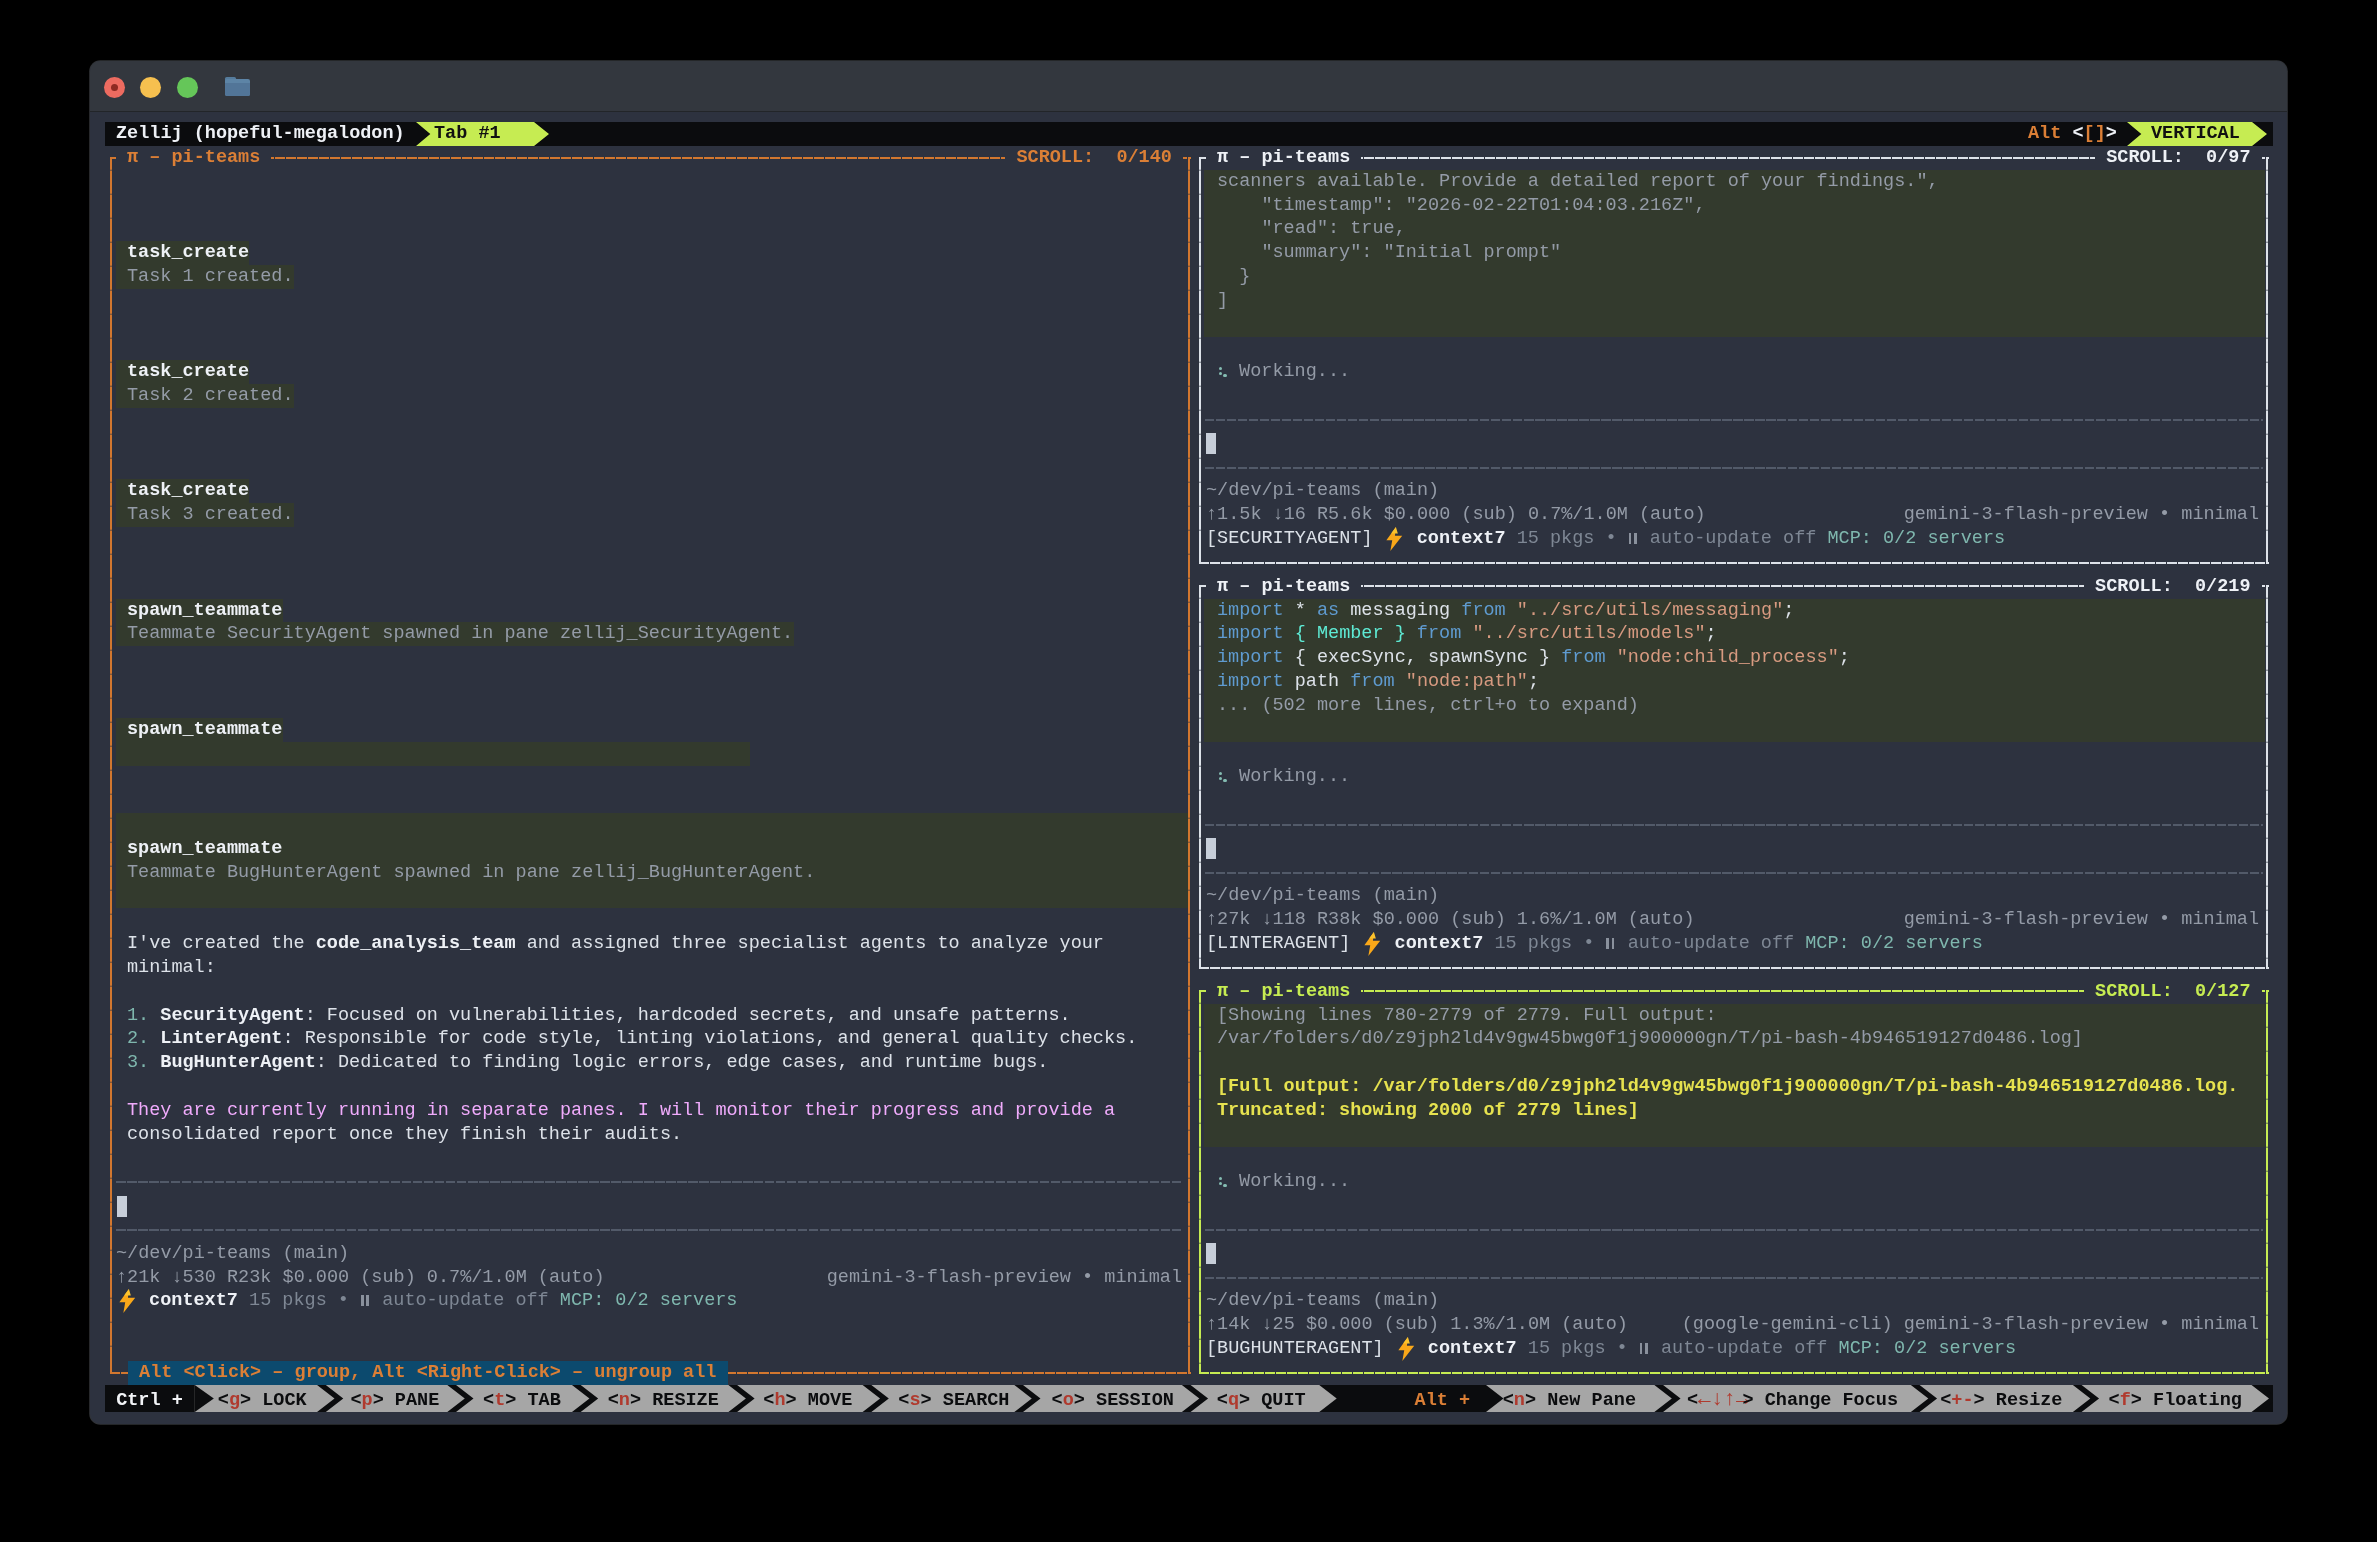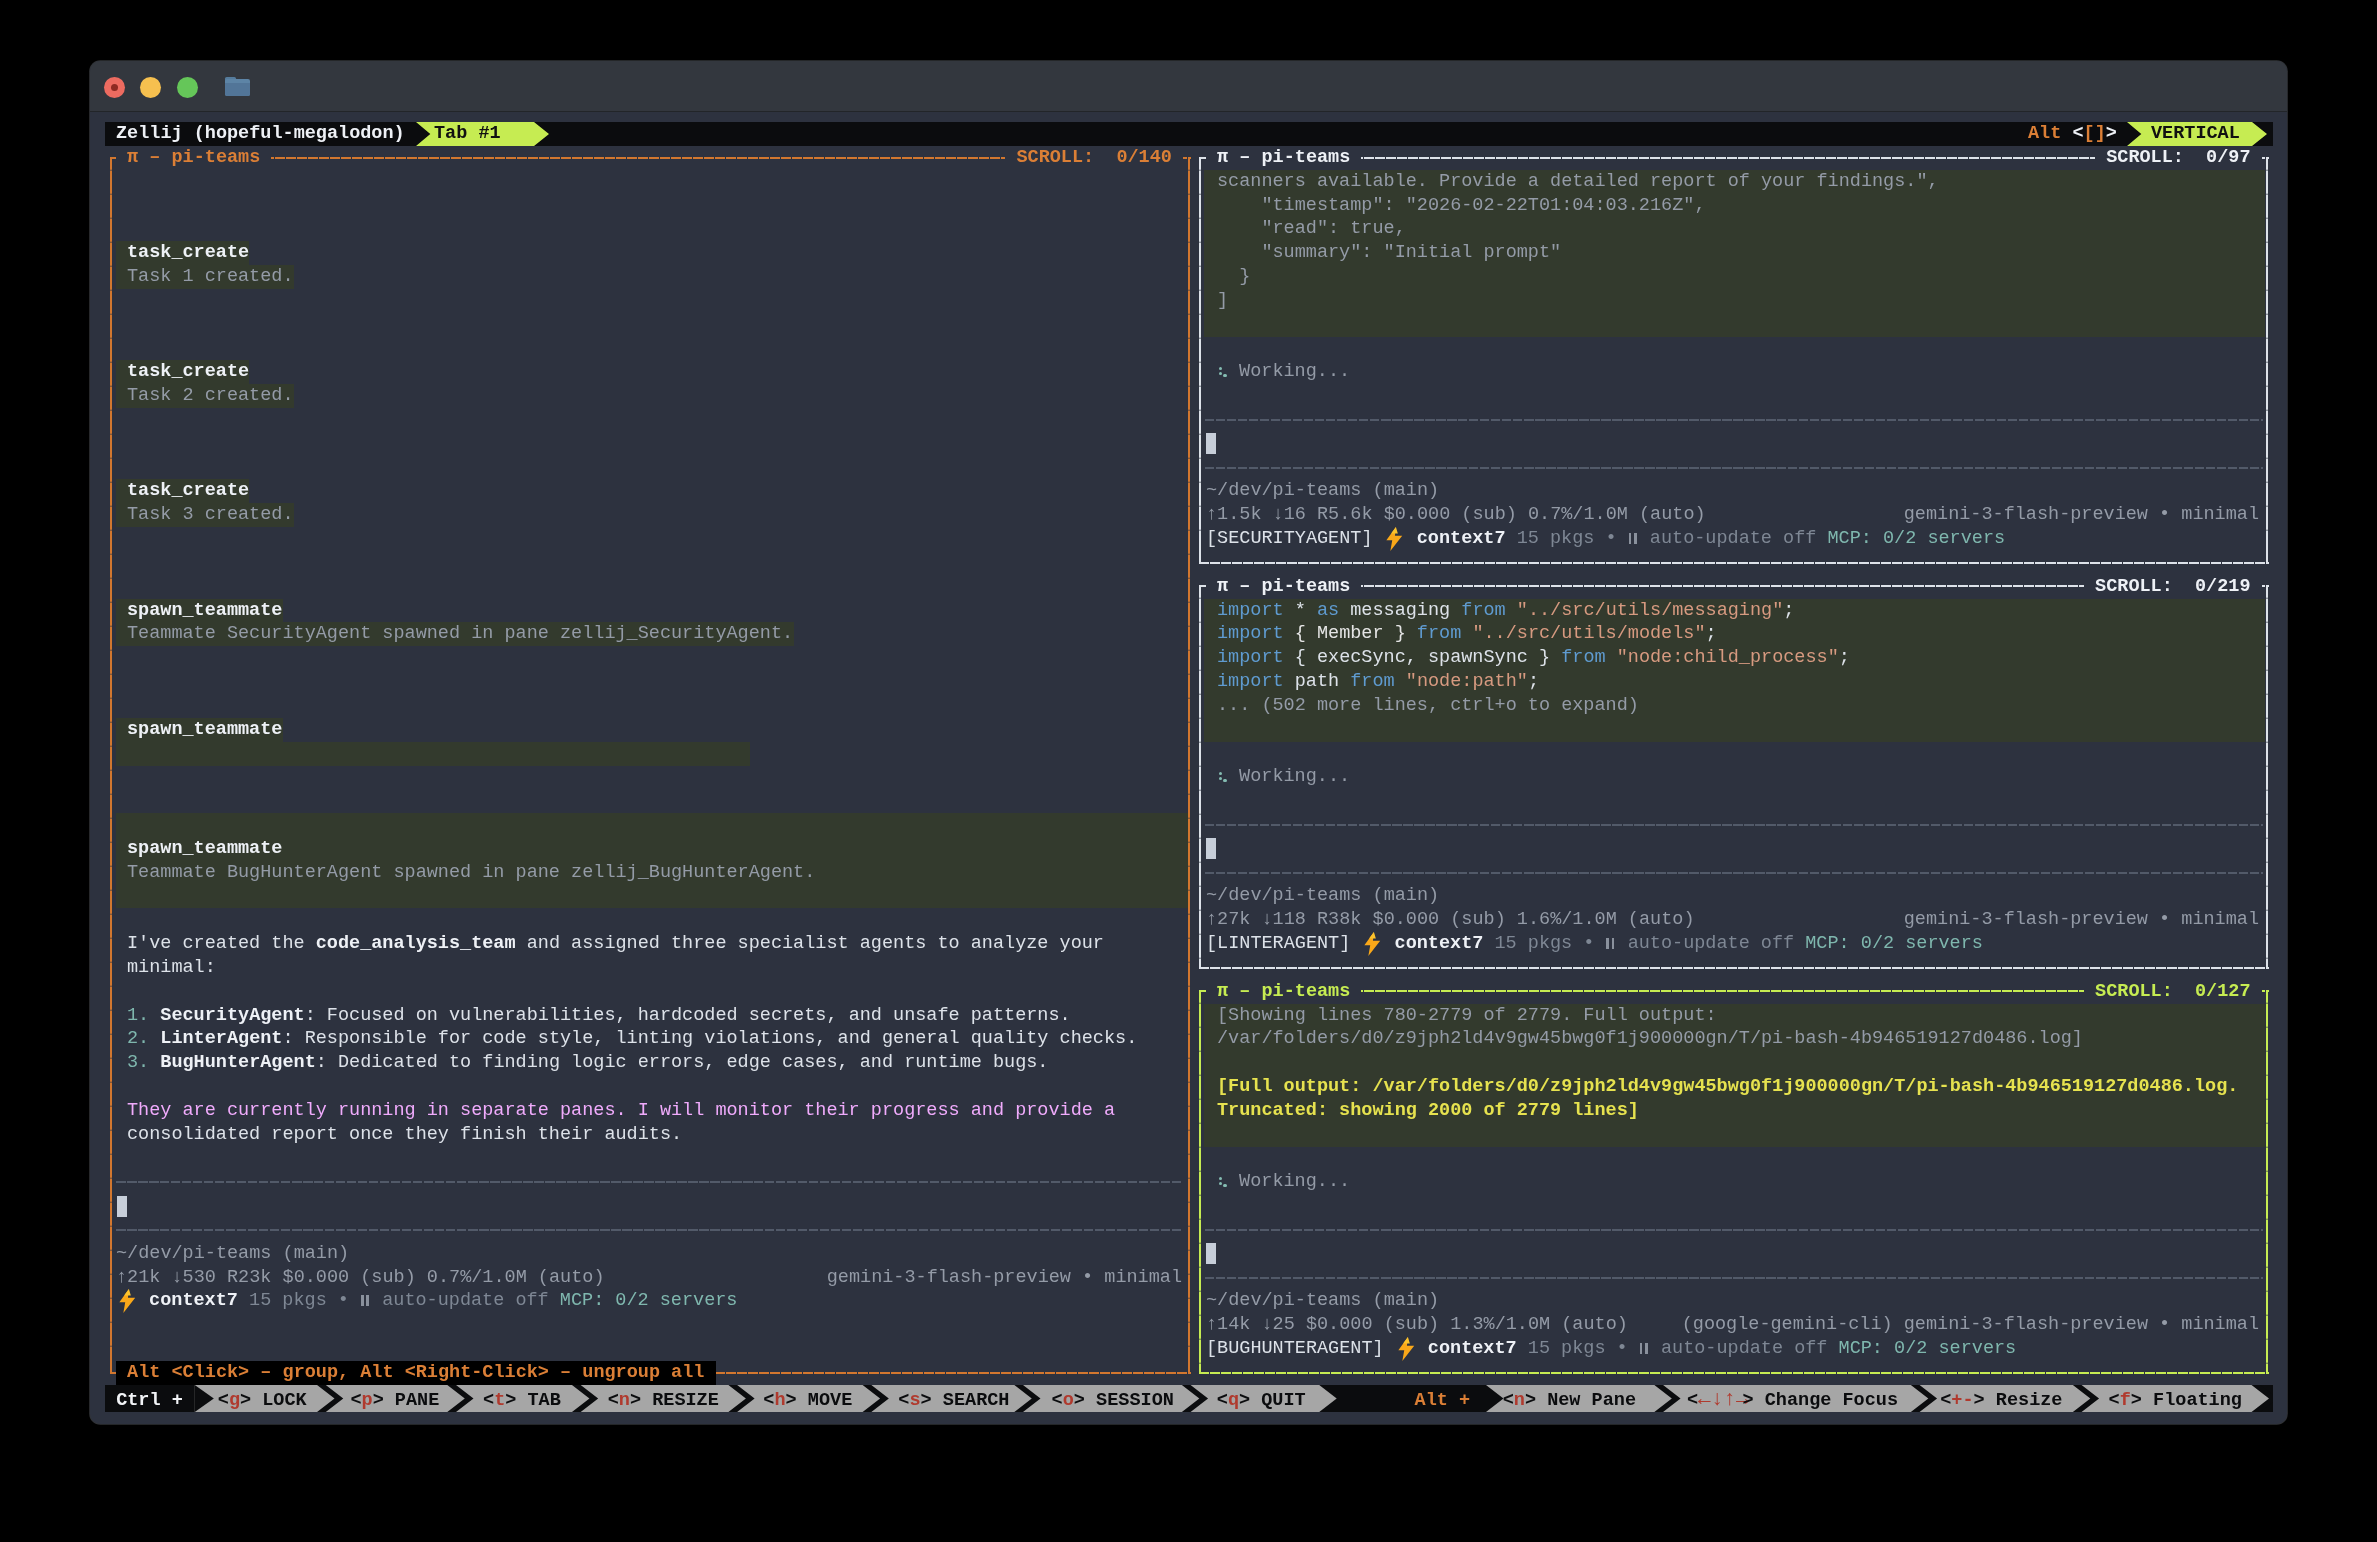--- a/index.html
+++ b/index.html
@@ -40,21 +40,21 @@
 <div style="position:absolute;left:1109px;top:929px;width:2.4px;height:384px;background:repeating-linear-gradient(180deg,#c6ec52 0 23px,#c6ec5259 23px 24px);background-position:0 -10.3px"></div>
 <div style="position:absolute;left:2176px;top:929px;width:2.4px;height:384px;background:repeating-linear-gradient(180deg,#c6ec52 0 23px,#c6ec5259 23px 24px);background-position:0 -10.3px"></div>
 <div style="position:absolute;left:26px;top:85px;height:24px;line-height:24px;white-space:pre;background:#2d323f;"><span style="color:#db7f36;font-weight:bold">&nbsp;π&nbsp;–&nbsp;pi-teams&nbsp;</span></div>
 <div style="position:absolute;right:1104px;top:85px;height:24px;line-height:24px;white-space:pre;background:#2d323f;"><span style="color:#db7f36;font-weight:bold">&nbsp;SCROLL:&nbsp;&nbsp;0/140&nbsp;</span></div>
 <div style="position:absolute;left:1116px;top:85px;height:24px;line-height:24px;white-space:pre;background:#2d323f;"><span style="color:#eef1f6;font-weight:bold">&nbsp;π&nbsp;–&nbsp;pi-teams&nbsp;</span></div>
 <div style="position:absolute;right:25.4px;top:85px;height:24px;line-height:24px;white-space:pre;background:#2d323f;"><span style="color:#eef1f6;font-weight:bold">&nbsp;SCROLL:&nbsp;&nbsp;0/97&nbsp;</span></div>
 <div style="position:absolute;left:1116px;top:514px;height:24px;line-height:24px;white-space:pre;background:#2d323f;"><span style="color:#eef1f6;font-weight:bold">&nbsp;π&nbsp;–&nbsp;pi-teams&nbsp;</span></div>
 <div style="position:absolute;right:25.4px;top:514px;height:24px;line-height:24px;white-space:pre;background:#2d323f;"><span style="color:#eef1f6;font-weight:bold">&nbsp;SCROLL:&nbsp;&nbsp;0/219&nbsp;</span></div>
 <div style="position:absolute;left:1116px;top:919px;height:24px;line-height:24px;white-space:pre;background:#2d323f;"><span style="color:#c6ec52;font-weight:bold">&nbsp;π&nbsp;–&nbsp;pi-teams&nbsp;</span></div>
 <div style="position:absolute;right:25.4px;top:919px;height:24px;line-height:24px;white-space:pre;background:#2d323f;"><span style="color:#c6ec52;font-weight:bold">&nbsp;SCROLL:&nbsp;&nbsp;0/127&nbsp;</span></div>
-<div style="position:absolute;left:26px;top:1300px;height:24px;line-height:24px;white-space:pre;background:#000000;"><span style="color:#db7f36;font-weight:bold">&nbsp;Alt&nbsp;&lt;Click&gt;&nbsp;–&nbsp;group,&nbsp;Alt&nbsp;&lt;Right-Click&gt;&nbsp;–&nbsp;ungroup&nbsp;all&nbsp;</span></div>
+<div style="position:absolute;left:38px;top:1300px;height:24px;line-height:24px;white-space:pre;background:#0c4a6e;"><span style="color:#db7f36;font-weight:bold">&nbsp;Alt&nbsp;&lt;Click&gt;&nbsp;–&nbsp;group,&nbsp;Alt&nbsp;&lt;Right-Click&gt;&nbsp;–&nbsp;ungroup&nbsp;all&nbsp;</span></div>
 <div style="position:absolute;left:26px;top:180px;width:133px;height:24px;background:#333a2d"></div>
 <div style="position:absolute;left:37px;top:180px;height:24px;line-height:24px;white-space:pre;"><span style="color:#eef1f6;font-weight:bold">task_create</span></div>
 <div style="position:absolute;left:26px;top:299px;width:133px;height:24px;background:#333a2d"></div>
 <div style="position:absolute;left:37px;top:299px;height:24px;line-height:24px;white-space:pre;"><span style="color:#eef1f6;font-weight:bold">task_create</span></div>
 <div style="position:absolute;left:26px;top:418px;width:133px;height:24px;background:#333a2d"></div>
 <div style="position:absolute;left:37px;top:418px;height:24px;line-height:24px;white-space:pre;"><span style="color:#eef1f6;font-weight:bold">task_create</span></div>
 <div style="position:absolute;left:26px;top:204px;width:178px;height:24px;background:#333a2d"></div>
 <div style="position:absolute;left:37px;top:204px;height:24px;line-height:24px;white-space:pre;"><span style="color:#949ba7">Task&nbsp;1&nbsp;created.</span></div>
 <div style="position:absolute;left:26px;top:323px;width:178px;height:24px;background:#333a2d"></div>
 <div style="position:absolute;left:37px;top:323px;height:24px;line-height:24px;white-space:pre;"><span style="color:#949ba7">Task&nbsp;2&nbsp;created.</span></div>
@@ -100,21 +100,21 @@
 <div style="position:absolute;left:1115px;top:406px;width:1058px;height:1.6px;background:repeating-linear-gradient(90deg,#525a69 0 9.5px,transparent 9.5px 11px)"></div>
 <div style="position:absolute;left:1116px;top:418px;height:24px;line-height:24px;white-space:pre;"><span style="color:#949ba7">~/dev/pi-teams&nbsp;(main)</span></div>
 <div style="position:absolute;left:1116px;top:442px;height:24px;line-height:24px;white-space:pre;"><span style="color:#949ba7">↑1.5k&nbsp;↓16&nbsp;R5.6k&nbsp;$0.000&nbsp;(sub)&nbsp;0.7%/1.0M&nbsp;(auto)</span></div>
 <div style="position:absolute;right:28px;top:442px;height:24px;line-height:24px;white-space:pre;"><span style="color:#949ba7">gemini-3-flash-preview&nbsp;•&nbsp;minimal</span></div>
 <div style="position:absolute;left:1116px;top:466px;height:24px;line-height:24px;white-space:pre;"><span style="color:#dde2e9">[SECURITYAGENT]&nbsp;</span><span style="display:inline-block;width:22px;height:24px;vertical-align:top;position:relative"><svg width="20.6" height="24" viewBox="0 0 26 30" style="position:absolute;left:0.8px;top:0px">
           <polygon points="15,0 3,16.5 10.4,16.5 8,30 23,11 13.8,11" fill="#faa819"></polygon>
           <polygon points="15,0 9,8.2 17.5,8.2" fill="#fcc32d"></polygon>
         </svg></span><span style="color:#dde2e9">&nbsp;</span><span style="color:#eef1f6;font-weight:bold">context7</span><span style="color:#7e8794">&nbsp;</span><span style="color:#7e8794">15&nbsp;pkgs</span><span style="color:#7e8794">&nbsp;•&nbsp;</span><span style="display:inline-block;width:11px;height:24px;vertical-align:top;position:relative"><span style="position:absolute;left:0.8px;top:6.4px;width:2.8px;height:11px;background:#8a919d"></span><span style="position:absolute;left:6px;top:6.4px;width:2.8px;height:11px;background:#8a919d"></span></span><span style="color:#7e8794">&nbsp;</span><span style="color:#7e8794">auto-update&nbsp;off&nbsp;</span><span style="color:#7fb7ae">MCP:&nbsp;0/2&nbsp;servers</span></div>
 <div style="position:absolute;left:1114px;top:538px;width:1061px;height:143px;background:#333a2d"></div>
 <div style="position:absolute;left:1127px;top:538px;height:24px;line-height:24px;white-space:pre;"><span style="color:#5f9bd0">import</span><span style="color:#dde2e9">&nbsp;*&nbsp;</span><span style="color:#5f9bd0">as</span><span style="color:#dde2e9">&nbsp;messaging&nbsp;</span><span style="color:#5f9bd0">from</span><span style="color:#dde2e9">&nbsp;</span><span style="color:#d79a80">"../src/utils/messaging"</span><span style="color:#dde2e9">;</span></div>
-<div style="position:absolute;left:1127px;top:561px;height:24px;line-height:24px;white-space:pre;"><span style="color:#5f9bd0">import</span><span style="color:#e5e5e5">&nbsp;{&nbsp;Member&nbsp;}&nbsp;</span><span style="color:#5f9bd0">from</span><span style="color:#dde2e9">&nbsp;</span><span style="color:#d79a80">"../src/utils/models"</span><span style="color:#dde2e9">;</span></div>
+<div style="position:absolute;left:1127px;top:561px;height:24px;line-height:24px;white-space:pre;"><span style="color:#5f9bd0">import</span><span style="color:#5eead4">&nbsp;{&nbsp;Member&nbsp;}&nbsp;</span><span style="color:#5f9bd0">from</span><span style="color:#dde2e9">&nbsp;</span><span style="color:#d79a80">"../src/utils/models"</span><span style="color:#dde2e9">;</span></div>
 <div style="position:absolute;left:1127px;top:585px;height:24px;line-height:24px;white-space:pre;"><span style="color:#5f9bd0">import</span><span style="color:#dde2e9">&nbsp;{&nbsp;execSync,&nbsp;spawnSync&nbsp;}&nbsp;</span><span style="color:#5f9bd0">from</span><span style="color:#dde2e9">&nbsp;</span><span style="color:#d79a80">"node:child_process"</span><span style="color:#dde2e9">;</span></div>
 <div style="position:absolute;left:1127px;top:609px;height:24px;line-height:24px;white-space:pre;"><span style="color:#5f9bd0">import</span><span style="color:#dde2e9">&nbsp;path&nbsp;</span><span style="color:#5f9bd0">from</span><span style="color:#dde2e9">&nbsp;</span><span style="color:#d79a80">"node:path"</span><span style="color:#dde2e9">;</span></div>
 <div style="position:absolute;left:1127px;top:633px;height:24px;line-height:24px;white-space:pre;"><span style="color:#949ba7">...&nbsp;(502&nbsp;more&nbsp;lines,&nbsp;ctrl+o&nbsp;to&nbsp;expand)</span></div>
 <div style="position:absolute;left:1127px;top:704px;height:24px;line-height:24px;white-space:pre;"><span style="display:inline-block;width:11px;height:24px;vertical-align:top;position:relative"><span style="position:absolute;left:1.6px;top:7.1px;width:3.2px;height:3.2px;border-radius:50%;background:#84bcb2"></span><span style="position:absolute;left:1.6px;top:12px;width:3.2px;height:3.2px;border-radius:50%;background:#84bcb2"></span><span style="position:absolute;left:6.4px;top:13.5px;width:3.2px;height:3.2px;border-radius:50%;background:#84bcb2"></span></span><span style="color:#949ba7">&nbsp;</span><span style="color:#949ba7">Working...</span></div>
 <div style="position:absolute;left:1115px;top:763px;width:1058px;height:1.6px;background:repeating-linear-gradient(90deg,#525a69 0 9.5px,transparent 9.5px 11px)"></div>
 <div style="position:absolute;left:1116px;top:777px;width:9.5px;height:20.6px;background:#c7ced9"></div>
 <div style="position:absolute;left:1115px;top:811px;width:1058px;height:1.6px;background:repeating-linear-gradient(90deg,#525a69 0 9.5px,transparent 9.5px 11px)"></div>
 <div style="position:absolute;left:1116px;top:823px;height:24px;line-height:24px;white-space:pre;"><span style="color:#949ba7">~/dev/pi-teams&nbsp;(main)</span></div>
 <div style="position:absolute;left:1116px;top:847px;height:24px;line-height:24px;white-space:pre;"><span style="color:#949ba7">↑27k&nbsp;↓118&nbsp;R38k&nbsp;$0.000&nbsp;(sub)&nbsp;1.6%/1.0M&nbsp;(auto)</span></div>
 <div style="position:absolute;right:28px;top:847px;height:24px;line-height:24px;white-space:pre;"><span style="color:#949ba7">gemini-3-flash-preview&nbsp;•&nbsp;minimal</span></div>

